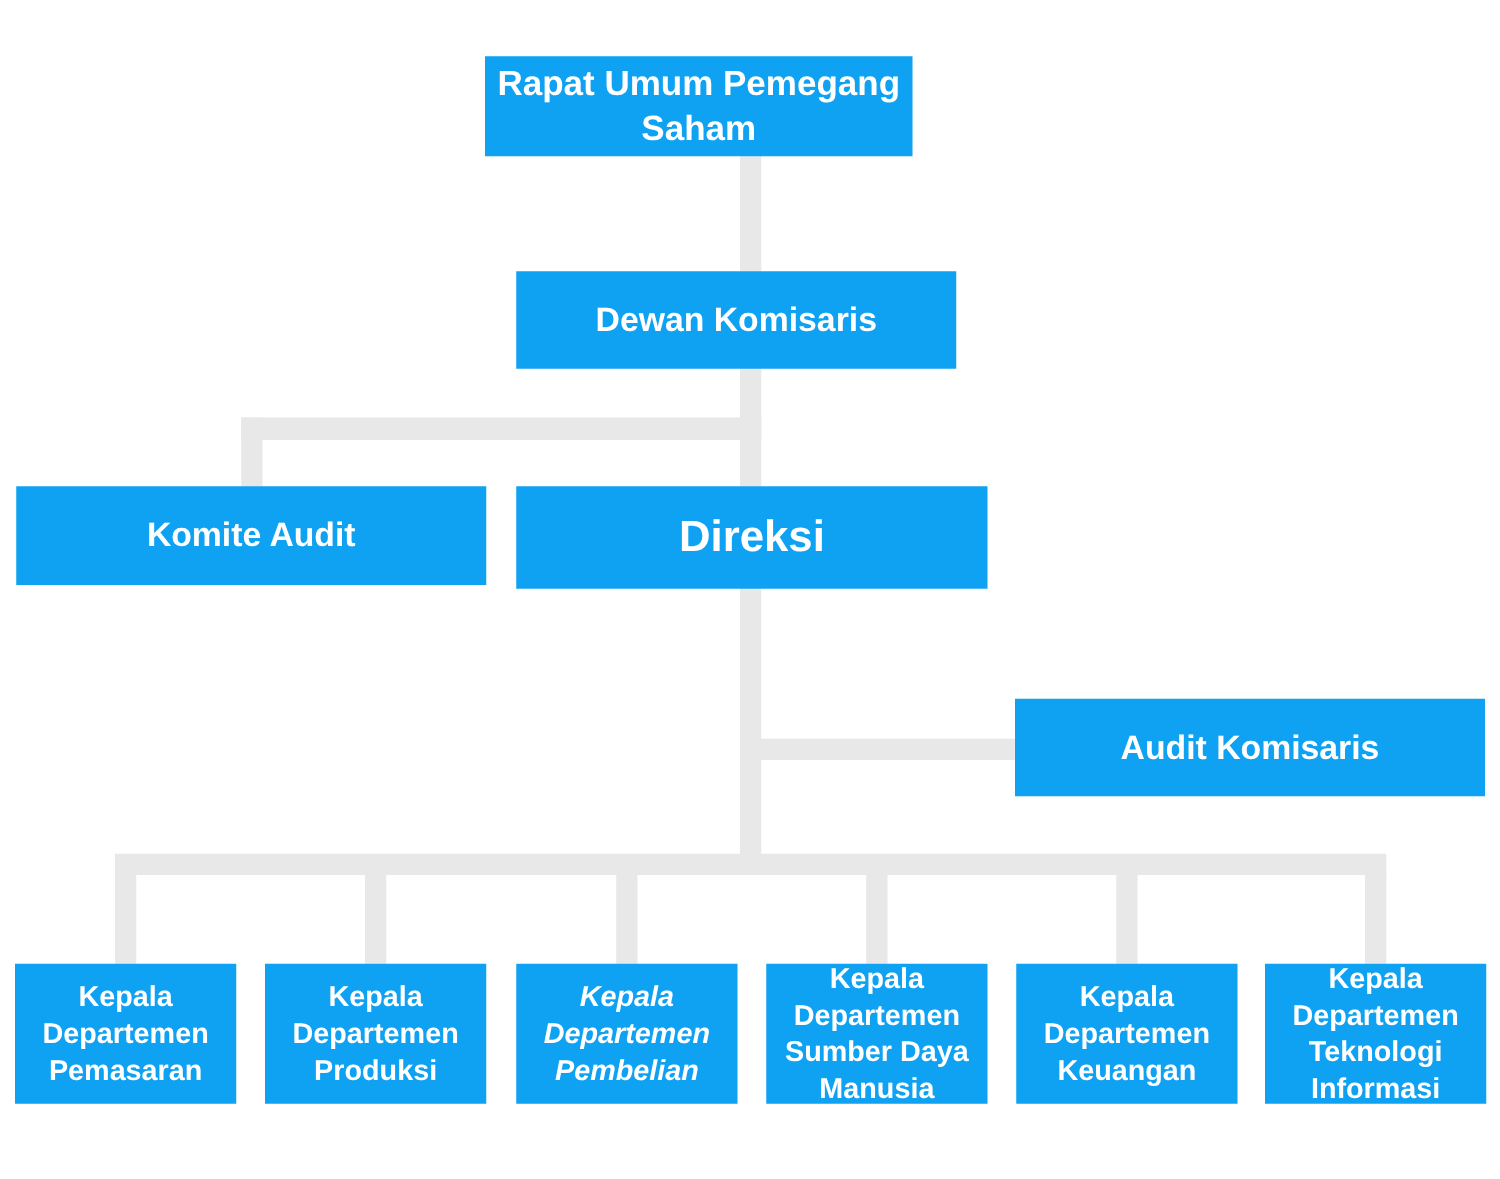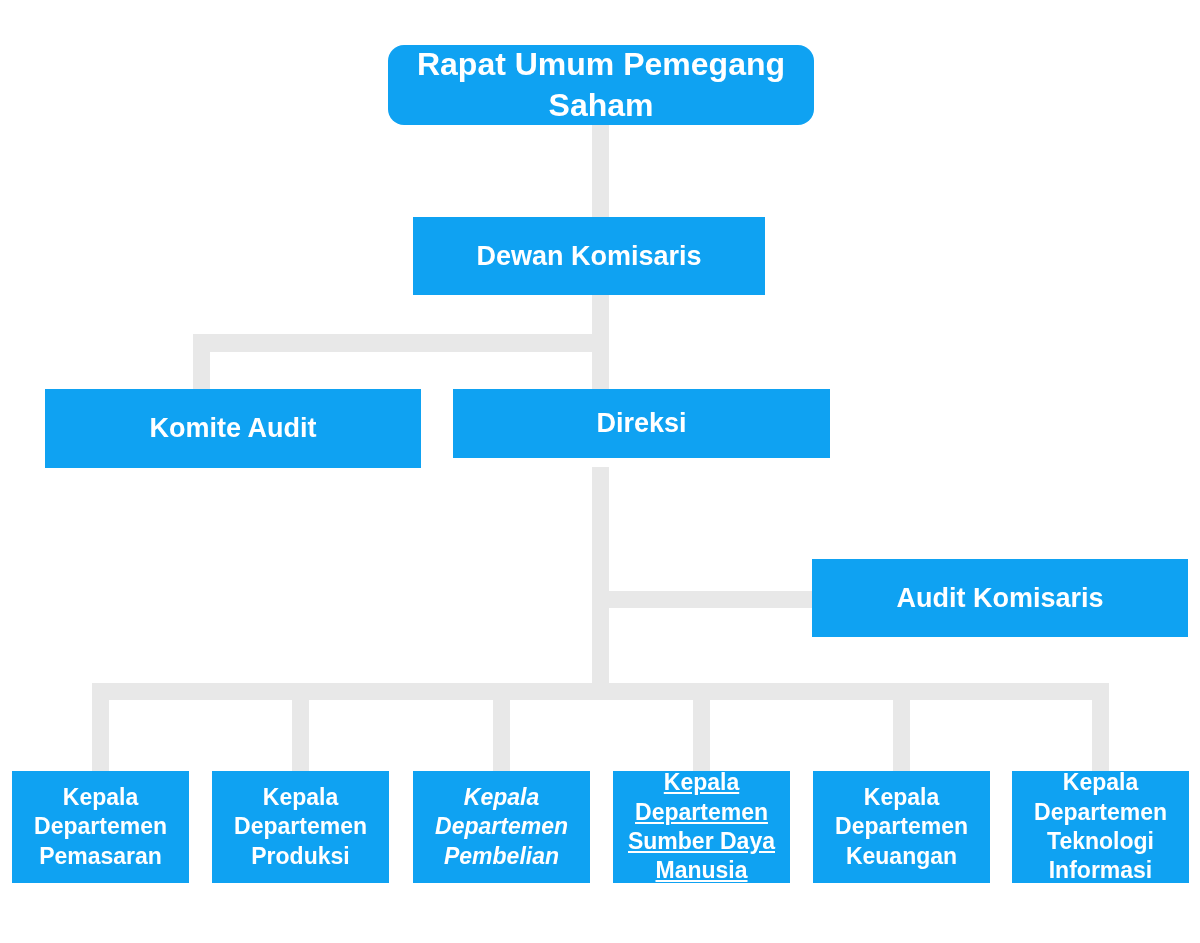--- a/index.html
+++ b/index.html
@@ -51,37 +51,37 @@
     background: var(--node-fill, #0fa2f2);
     color: var(--node-text, #ffffff);
     font-weight: bold;
     display: flex;
     align-items: center;
     justify-content: center;
     text-align: center;
     box-sizing: border-box;
     line-height: 1.28;
   }
-  .n-rups    { left: 388px; top: 45px;  width: 426px; height: 80px; font-size: 32px; border-radius: 16px; }
+  .n-rups    { left: 388px; top: 45px;  width: 342px; height: 80px; font-size: 28px; }
   .n-dewan   { left: 413px; top: 217px; width: 352px; height: 78px; font-size: 27px; }
-  .n-komite  { left: 13px;  top: 389px; width: 376px; height: 79px; font-size: 27px; margin-left: 32px; }
-  .n-direksi { left: 413px; top: 389px; width: 377px; height: 69px; font-size: 27px; margin-left: 40px; }
+  .n-komite  { left: 13px;  top: 389px; width: 376px; height: 79px; font-size: 27px; }
+  .n-direksi { left: 413px; top: 389px; width: 377px; height: 82px; font-size: 35px; }
   .n-audit   { left: 812px; top: 559px; width: 376px; height: 78px; font-size: 27px; }
   .dept {
     top: 771px;
     width: 177px;
     height: 112px;
     font-size: 23px;
     line-height: 1.28;
     padding: 4px 6px;
   }
   .n-dept-1 { left: 12px;   }
   .n-dept-2 { left: 212px;  }
   .n-dept-3 { left: 413px; font-style: italic;  }
-  .n-dept-4 { left: 613px; text-decoration: underline;  }
+  .n-dept-4 { left: 613px;  }
   .n-dept-5 { left: 813px;  }
   .n-dept-6 { left: 1012px; }
 </style>
 </head>
 <body>
 
 <div class="canvas" style="--node-fill: #0fa2f2; --node-text: #ffffff; --connector: #e8e8e8; --page-bg: #ffffff;">
 
   <div class="connector c-rups-dewan"></div>
   <div class="connector c-dewan-direksi"></div>

